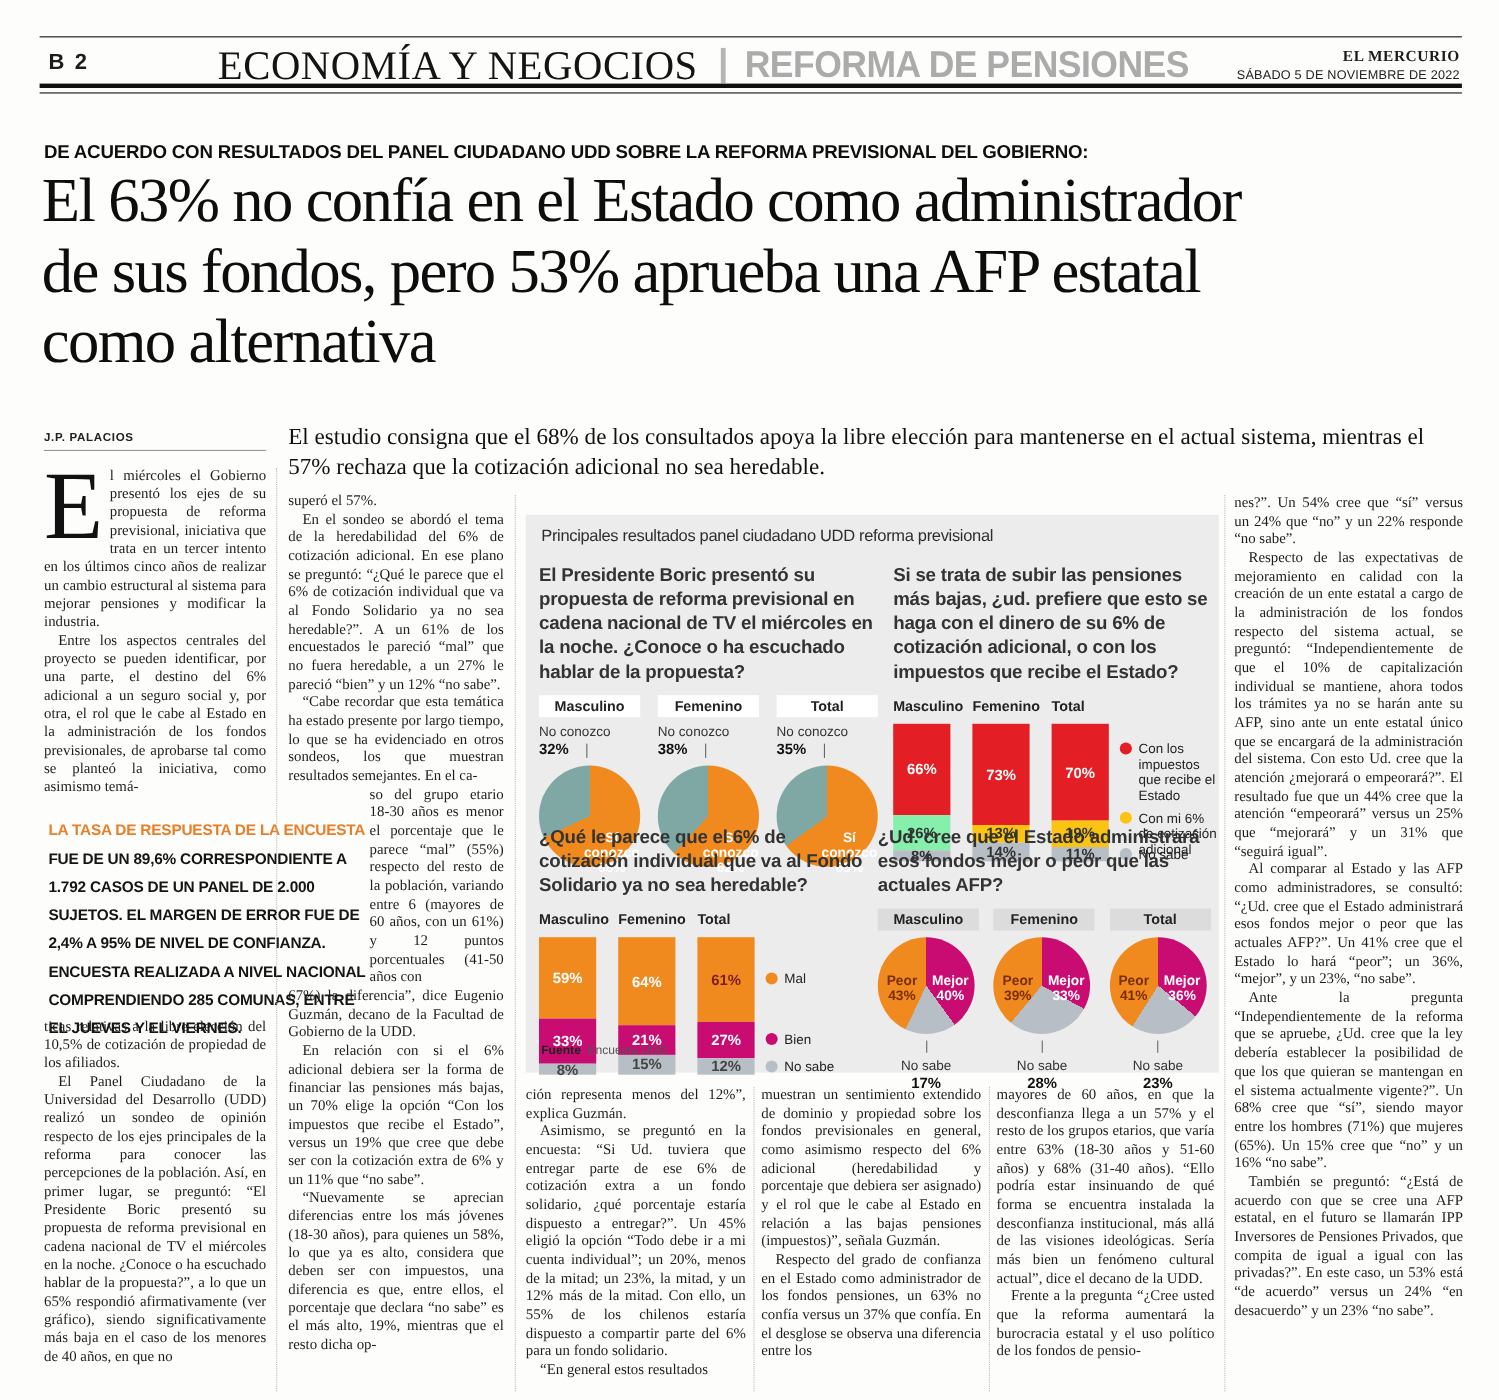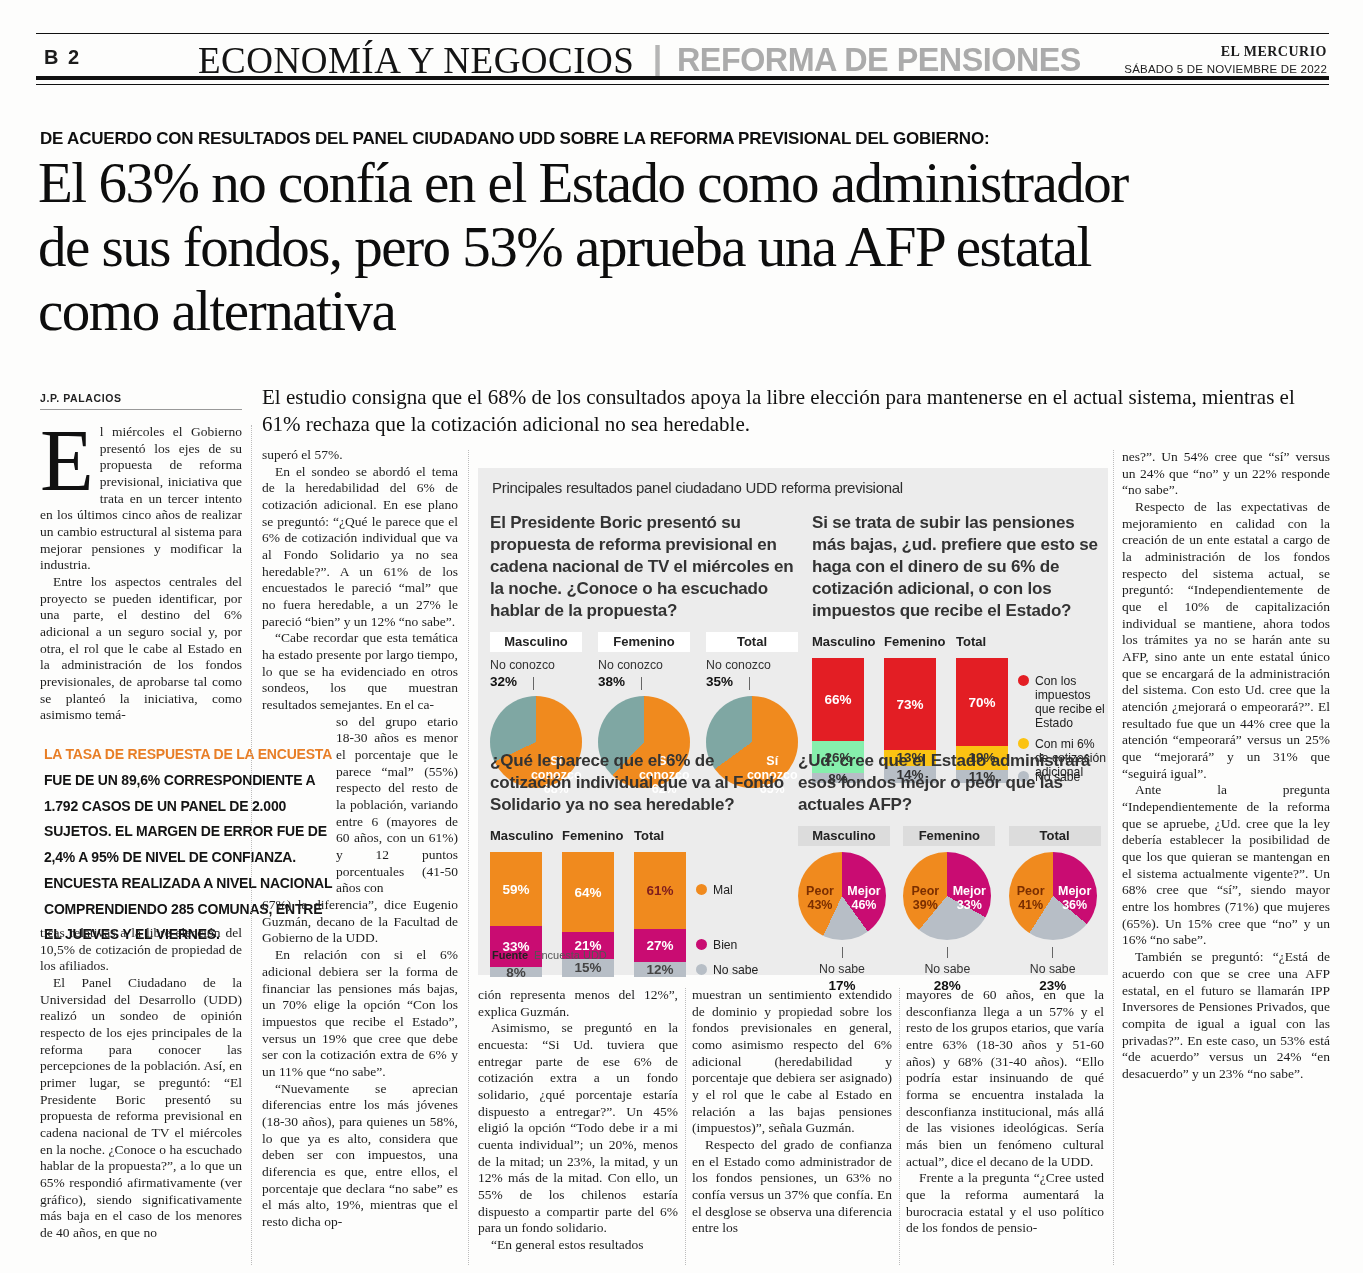--- a/index.html
+++ b/index.html
@@ -96,21 +96,21 @@
   <div class="masthead-block">
     <div class="masthead">EL MERCURIO</div>
     <div class="edition-date">SÁBADO 5 DE NOVIEMBRE DE 2022</div>
   </div>
   <div class="hrule rule-thick"></div>
   <div class="hrule rule-thin"></div>
 
   <div class="kicker">DE ACUERDO CON RESULTADOS DEL PANEL CIUDADANO UDD SOBRE LA REFORMA PREVISIONAL DEL GOBIERNO:</div>
   <h1 class="headline">El 63% no confía en el Estado como administrador de sus fondos, pero 53% aprueba una AFP estatal como alternativa</h1>
   <div class="byline">J.P. PALACIOS</div>
-  <p class="deck">El estudio consigna que el 68% de los consultados apoya la libre elección para mantenerse en el actual sistema, mientras el 61% rechaza que la cotización adicional no sea heredable.</p>
+  <p class="deck">El estudio consigna que el 68% de los consultados apoya la libre elección para mantenerse en el actual sistema, mientras el 57% rechaza que la cotización adicional no sea heredable.</p>
 
   <div class="col col1a">
     <p><span class="dropcap">E</span><span>l miércoles el Gobierno presentó los ejes de su propuesta de reforma previsional, iniciativa que trata en un tercer intento en los últimos cinco años de realizar un cambio estructural al sistema para mejorar pensiones y modificar la industria.</span></p>
     <p class="ind">Entre los aspectos centrales del proyecto se pueden identificar, por una parte, el destino del 6% adicional a un seguro social y, por otra, el rol que le cabe al Estado en la administración de los fondos previsionales, de aprobarse tal como se planteó la iniciativa, como asimismo temá-</p>
   </div>
 
   <aside class="pullquote">
     <span class="pq-hi">LA TASA DE RESPUESTA DE LA ENCUESTA </span><span>FUE DE UN 89,6% CORRESPONDIENTE A 1.792 CASOS DE UN PANEL DE 2.000 SUJETOS. EL MARGEN DE ERROR FUE DE 2,4% A 95% DE NIVEL DE CONFIANZA. ENCUESTA REALIZADA A NIVEL NACIONAL COMPRENDIENDO 285 COMUNAS, ENTRE EL JUEVES Y EL VIERNES.</span>
   </aside>
 
@@ -283,21 +283,21 @@
           <div class="pies-row">
             <div class="pie-col">
               <div class="g-label box-gray">Masculino</div>
               <div class="pie" style="width: 88px; height: 88px; background: conic-gradient(rgb(201, 12, 114) 0%, rgb(201, 12, 114) 40%, rgb(183, 190, 198) 40%, rgb(183, 190, 198) 57%, rgb(240, 138, 30) 57%, rgb(240, 138, 30) 100%);">
                 <div class="inl inl-left" style="color: rgb(122, 46, 0);">
                   <div>Peor</div>
                   <div>43%</div>
                 </div>
                 <div class="inl inl-right" style="color: rgb(255, 255, 255);">
                   <div>Mejor</div>
-                  <div>46%</div>
+                  <div>40%</div>
                 </div>
               </div>
               <div class="co-bot" style="width: 88px;"><span class="tick-v2"></span><div class="co-name">No sabe</div><b>17%</b></div>
             </div>
             <div class="pie-col">
               <div class="g-label box-gray">Femenino</div>
               <div class="pie" style="width: 88px; height: 88px; background: conic-gradient(rgb(201, 12, 114) 0%, rgb(201, 12, 114) 33%, rgb(183, 190, 198) 33%, rgb(183, 190, 198) 61%, rgb(240, 138, 30) 61%, rgb(240, 138, 30) 100%);">
                 <div class="inl inl-left" style="color: rgb(122, 46, 0);">
                   <div>Peor</div>
                   <div>39%</div>
@@ -341,20 +341,21 @@
     <p>muestran un sentimiento extendido de dominio y propiedad sobre los fondos previsionales en general, como asimismo respecto del 6% adicional (heredabilidad y porcentaje que debiera ser asignado) y el rol que le cabe al Estado en relación a las bajas pensiones (impuestos)”, señala Guzmán.</p>
     <p class="ind">Respecto del grado de confianza en el Estado como administrador de los fondos pensiones, un 63% no confía versus un 37% que confía. En el desglose se observa una diferencia entre los</p>
   </div>
   <div class="col col5">
     <p>mayores de 60 años, en que la desconfianza llega a un 57% y el resto de los grupos etarios, que varía entre 63% (18-30 años y 51-60 años) y 68% (31-40 años). “Ello podría estar insinuando de qué forma se encuentra instalada la desconfianza institucional, más allá de las visiones ideológicas. Sería más bien un fenómeno cultural actual”, dice el decano de la UDD.</p>
     <p class="ind">Frente a la pregunta “¿Cree usted que la reforma aumentará la burocracia estatal y el uso político de los fondos de pensio-</p>
   </div>
   <div class="col col6">
     <p>nes?”. Un 54% cree que “sí” versus un 24% que “no” y un 22% responde “no sabe”.</p>
     <p class="ind">Respecto de las expectativas de mejoramiento en calidad con la creación de un ente estatal a cargo de la administración de los fondos respecto del sistema actual, se preguntó: “Independientemente de que el 10% de capitalización individual se mantiene, ahora todos los trámites ya no se harán ante su AFP, sino ante un ente estatal único que se encargará de la administración del sistema. Con esto Ud. cree que la atención ¿mejorará o empeorará?”. El resultado fue que un 44% cree que la atención “empeorará” versus un 25% que “mejorará” y un 31% que “seguirá igual”.</p>
+    <p class="ind">Al comparar al Estado y las AFP como administradores, se consultó: “¿Ud. cree que el Estado administrará esos fondos mejor o peor que las actuales AFP?”. Un 41% cree que el Estado lo hará “peor”; un 36%, “mejor”, y un 23%, “no sabe”.</p>
     <p class="ind">Ante la pregunta “Independientemente de la reforma que se apruebe, ¿Ud. cree que la ley debería establecer la posibilidad de que los que quieran se mantengan en el sistema actualmente vigente?”. Un 68% cree que “sí”, siendo mayor entre los hombres (71%) que mujeres (65%). Un 15% cree que “no” y un 16% “no sabe”.</p>
     <p class="ind">También se preguntó: “¿Está de acuerdo con que se cree una AFP estatal, en el futuro se llamarán IPP Inversores de Pensiones Privados, que compita de igual a igual con las privadas?”. En este caso, un 53% está “de acuerdo” versus un 24% “en desacuerdo” y un 23% “no sabe”.</p>
   </div>
 
   <div class="vsep" style="left:251px; top:425px; height:840px;"></div>
   <div class="vsep" style="left:468px; top:450px; height:815px;"></div>
   <div class="vsep" style="left:685px; top:988px; height:277px;"></div>
   <div class="vsep" style="left:899px; top:988px; height:277px;"></div>
   <div class="vsep" style="left:1113px; top:450px; height:815px;"></div>
 

